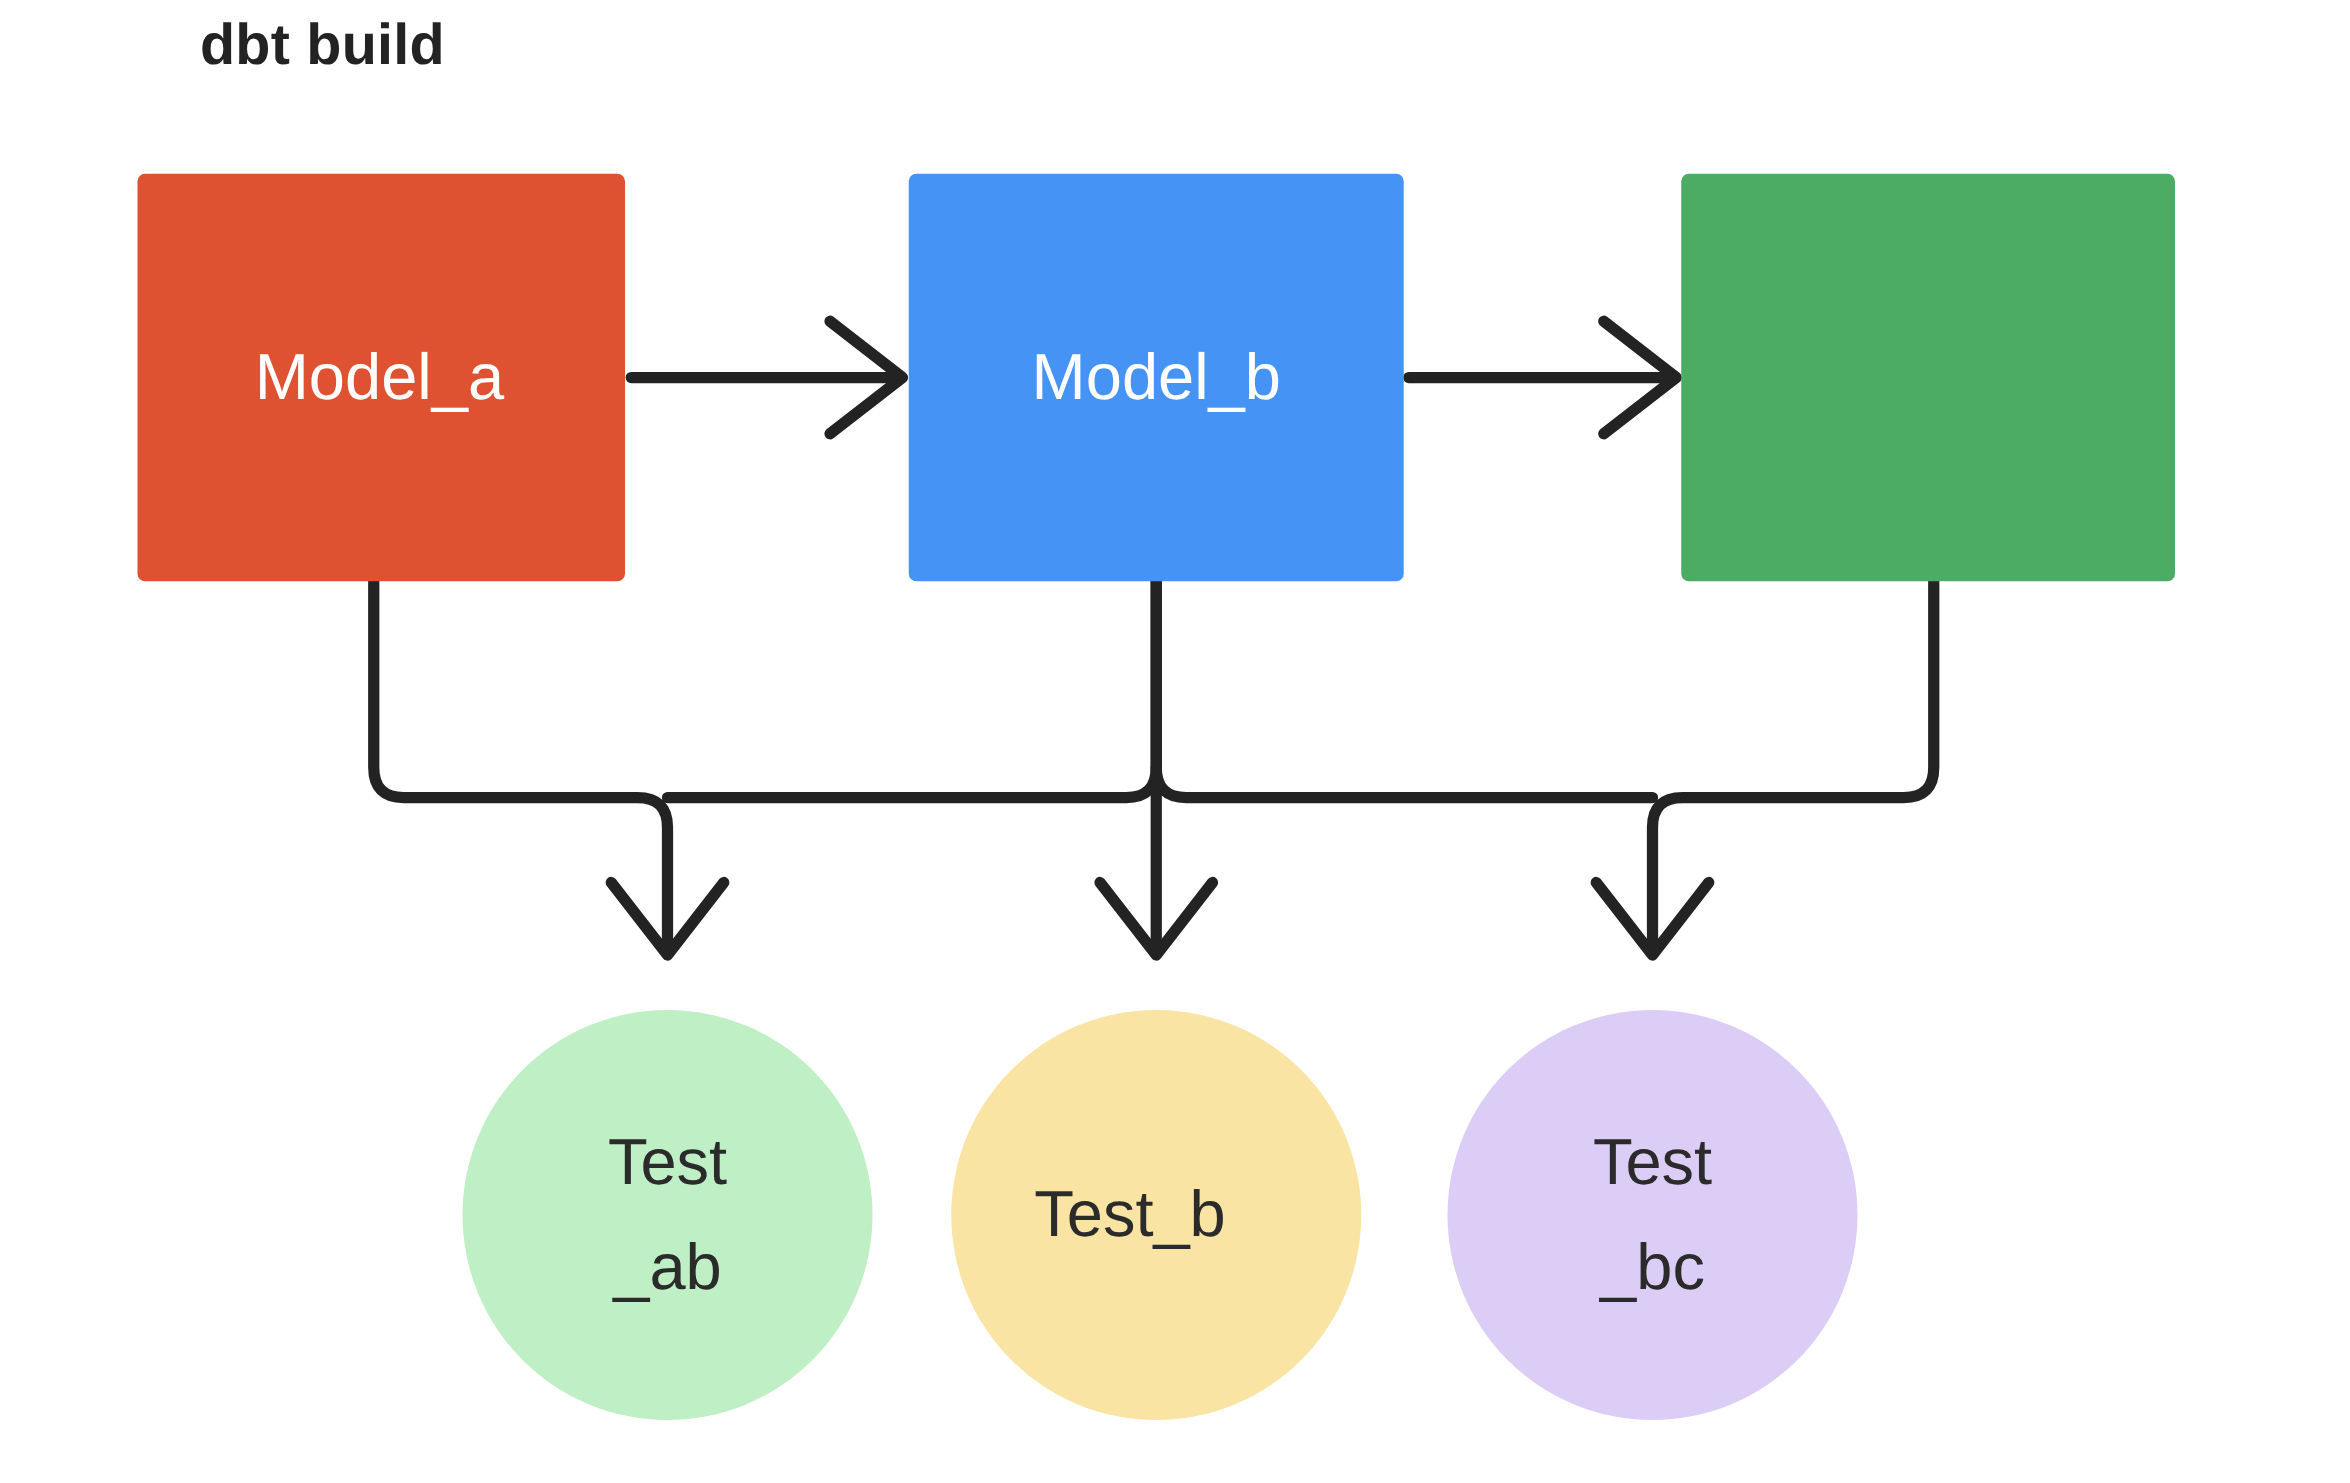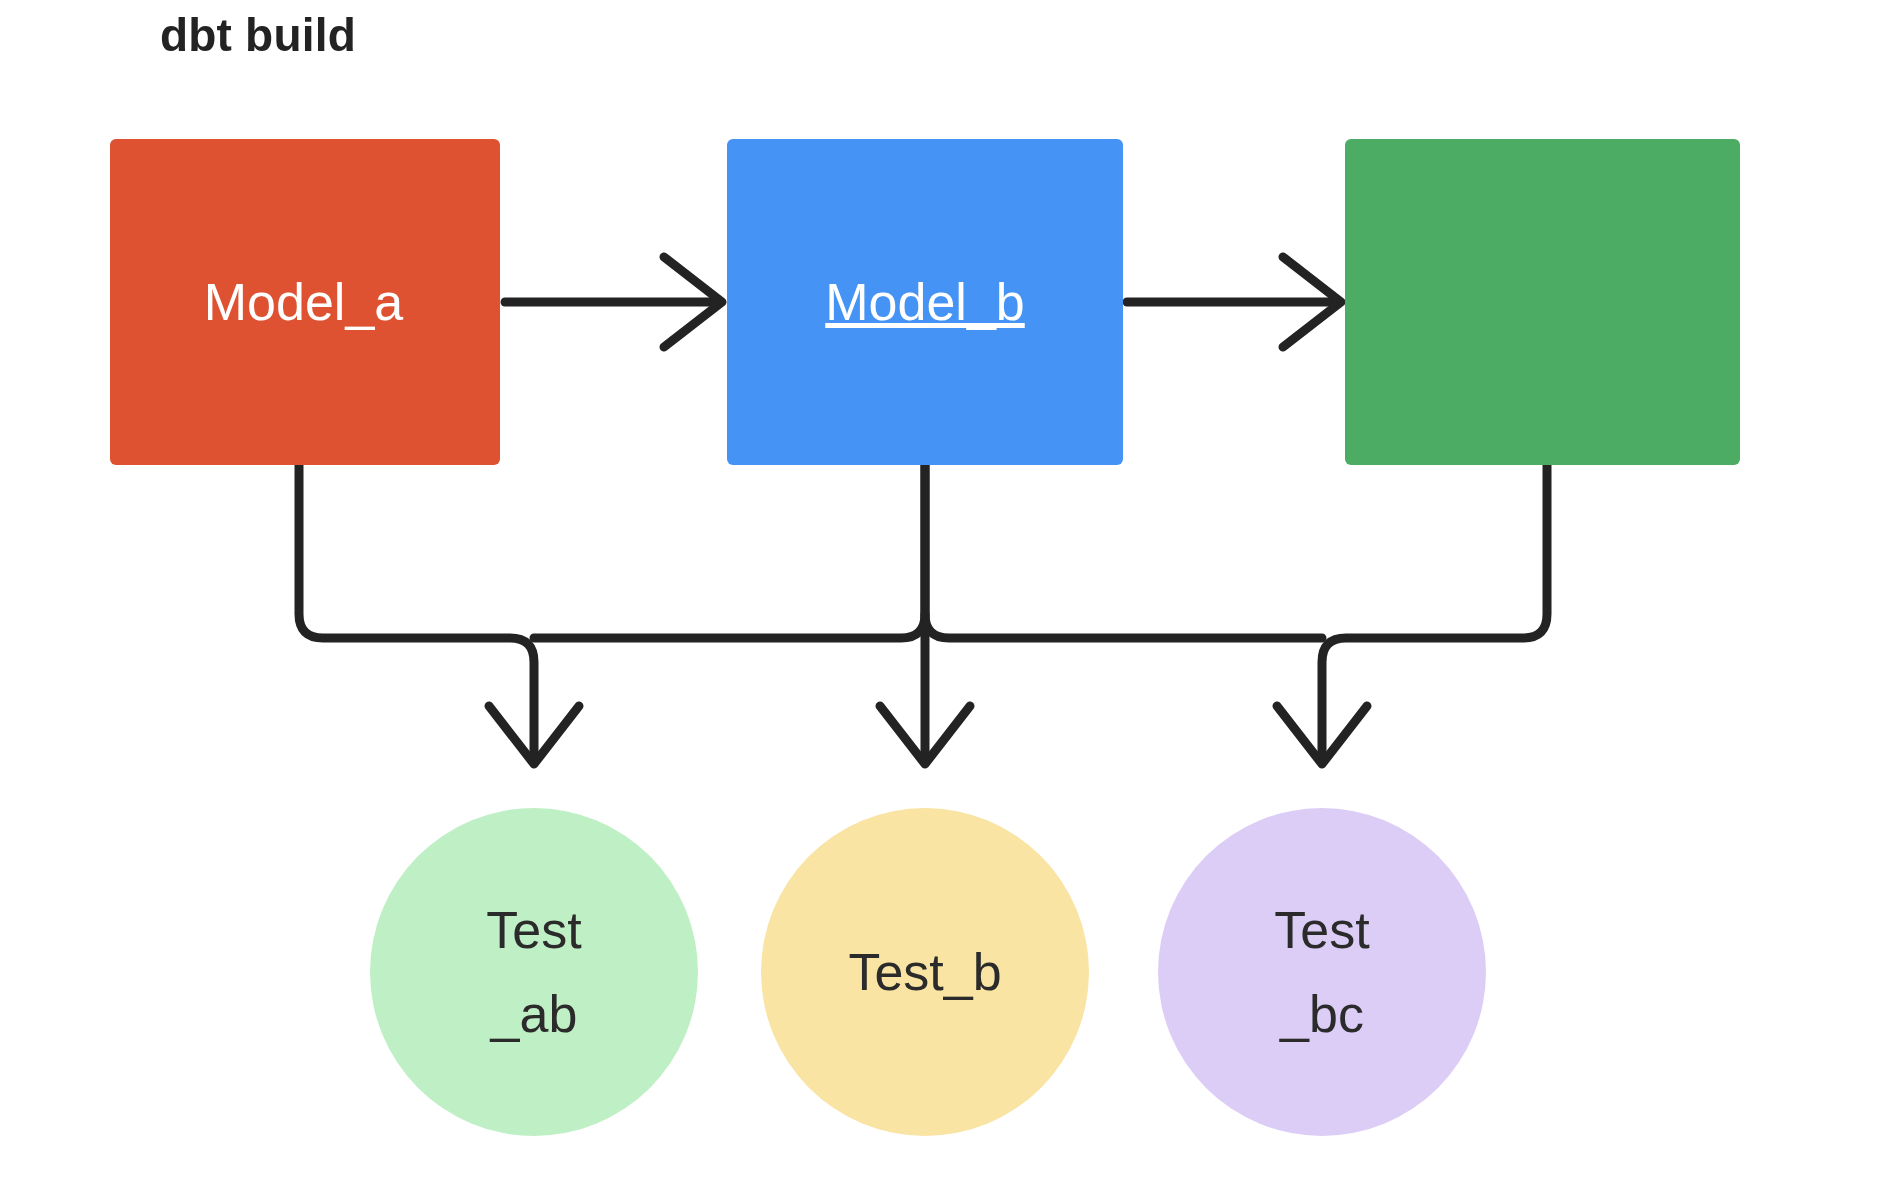--- a/index.html
+++ b/index.html
@@ -94,21 +94,21 @@
     </g>
 
     <g>
       <circle cx="534" cy="972" r="164" fill="#bfefc4"></circle>
       <circle cx="925" cy="972" r="164" fill="#f9e4a3"></circle>
       <circle cx="1322" cy="972" r="164" fill="#dccdf7"></circle>
     </g>
   </svg>
 
   <div class="node-label model-label" style="left:110px; top:139px; width:387px; height:326px;">Model_a</div>
-  <div class="node-label model-label" style="left:727px; top:139px; width:396px; height:326px;text-decoration:underline;">Model_b</div>
+  <div class="node-label model-label" style="left:727px; top:139px; width:396px; height:326px;">Model_b</div>
 
   <div class="node-label test-label" style="left:370px; top:808px; width:328px; height:328px;">Test
 _ab</div>
-  <div class="node-label test-label" style="left:761px; top:808px; width:328px; height:328px;">Test_b</div>
+  <div class="node-label test-label" style="left:740px; top:808px; width:328px; height:328px;">Test_b</div>
   <div class="node-label test-label" style="left:1158px; top:808px; width:328px; height:328px;">Test
 _bc</div>
 
 </div>
 
 </body></html>

